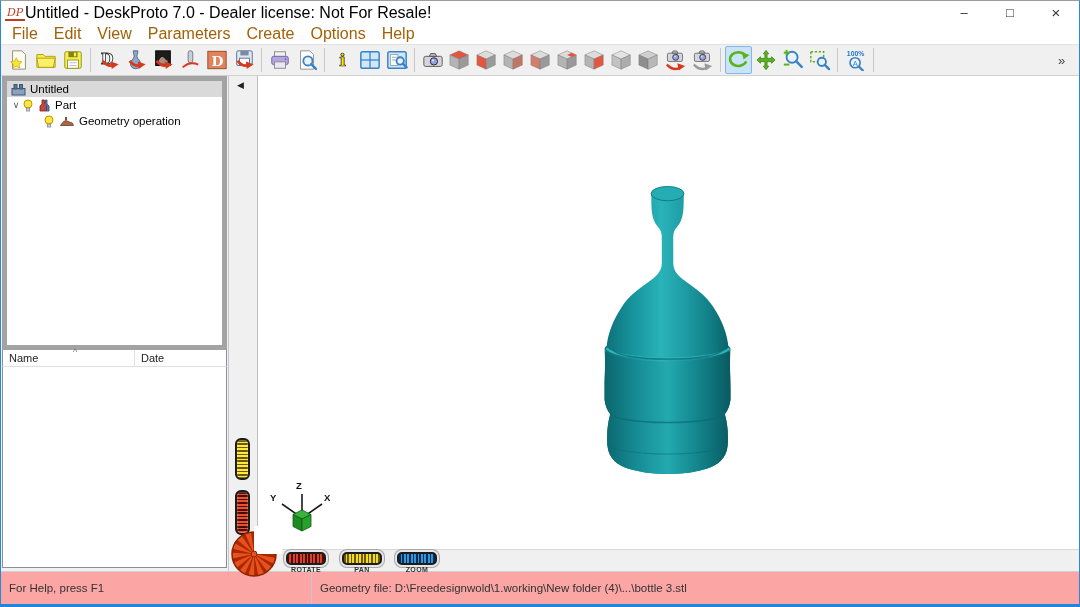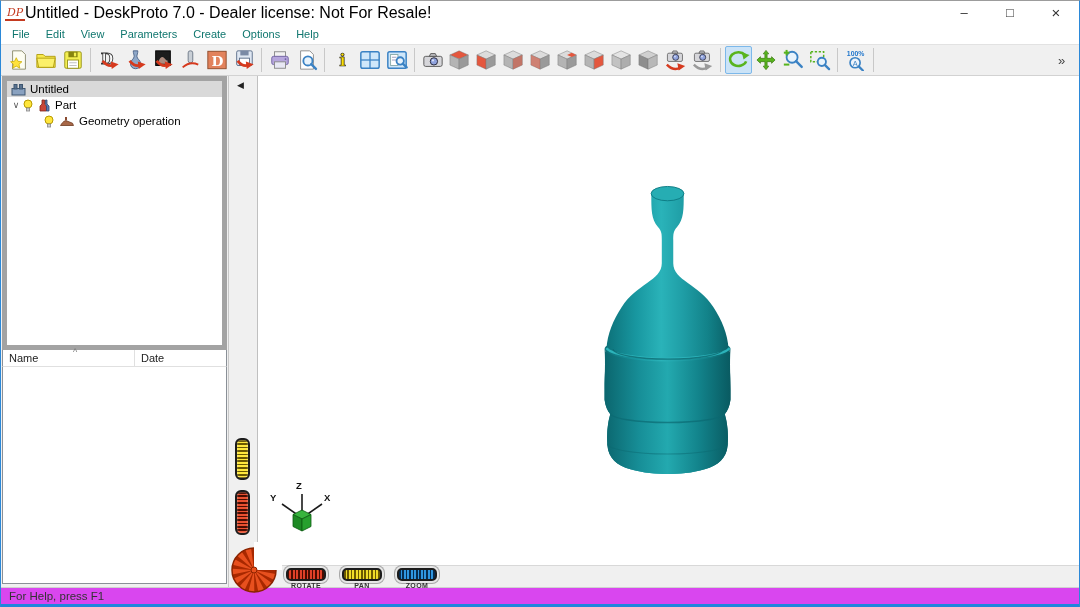--- a/index.html
+++ b/index.html
@@ -13,21 +13,21 @@
   .app-logo { width:20px; height:16px; margin-left:4px; font-family:"DejaVu Serif", serif; font-weight:normal; font-style:italic;
               font-size:11px; color:#c43a20; line-height:16px; text-align:center; border-bottom:2px solid #c43a20; }
   .title-text { font-size:16px; color:#000; }
   .win-controls { margin-left:auto; display:flex; height:100%; }
   .win-btn { width:46px; height:100%; display:flex; align-items:center; justify-content:center;
              font-size:13px; color:#333; background:transparent; border:none; cursor:default; }
   .win-btn.close { font-size:15px; }
 
   
   .menubar { height:20px; display:flex; align-items:center; background:#fff; padding-left:3px; flex:0 0 auto; }
-  .menu-item { font-size:11px; color:#0f766e; padding:2px 8px; }
+  .menu-item { font-size:16px; color:#a16207; padding:2px 8px; }
 
   
   .toolbar { height:32px; background:#f0f0f0; border-top:1px solid #e2e2e2; border-bottom:1px solid #d2d2d2;
              display:flex; align-items:center; padding:0 4px; flex:0 0 auto; }
   .tb-btn { width:27px; height:28px; border:1px solid transparent; background:transparent; display:flex;
             align-items:center; justify-content:center; padding:0; }
   .tb-btn svg { display:block; }
   .tb-btn.sel { background:#cbe3f7; border:1px solid #7cb8ea; border-radius:2px; }
   .tb-sep { width:1px; height:24px; background:#c8c8c8; margin:0 4px; }
   .tb-btn.overflow { margin-left:auto; font-size:13px; color:#444; }
@@ -78,21 +78,21 @@
               box-shadow:0 0 0 2px #e6e6e6, 0 0 0 3px #a8a8a8; }
   .h-roller.red   { background:repeating-linear-gradient(90deg,#4a0c00 0 1.5px,#e04028 1.5px 3.4px); }
   .h-roller.yellow{ background:repeating-linear-gradient(90deg,#6b5800 0 1.5px,#f0dc28 1.5px 3.4px); }
   .h-roller.blue  { background:repeating-linear-gradient(90deg,#062c50 0 1.5px,#2f96e0 1.5px 3.4px); }
   .h-roller-label { font-size:7px; font-weight:bold; color:#333; letter-spacing:.4px; margin-top:1px; }
   .grp-rotate { left:22px; width:52px; }
   .grp-pan { left:78px; width:52px; }
   .grp-zoom { left:133px; width:52px; }
 
   
-  .statusbar { height:20px; flex:0 0 auto; background:#d946ef; border-top:1px solid #d0d0d0;
+  .statusbar { height:36px; flex:0 0 auto; background:#fca5a5; border-top:1px solid #d0d0d0;
                border-bottom:3px solid #1f86dc; display:flex; align-items:center; font-size:11.5px; color:#333; }
   .sb-sec { height:100%; display:flex; align-items:center; padding:0 8px; }
   .sb-help { width:310px; }
   .sb-geom { width:596px; border-left:1px solid #c8c8c8; }
   .sb-machine { flex:1 1 auto; border-left:1px solid #c8c8c8; }
 </style>
 </head>
 <body>
 
 <div class="window">
@@ -497,14 +497,15 @@
         <div class="h-roller-group grp-zoom">
           <div class="h-roller blue"></div>
           <div class="h-roller-label">ZOOM</div>
         </div>
       </div>
     </div>
   </div>
 
   <div class="statusbar">
     <div class="sb-sec sb-help">For Help, press F1</div>
+    <div class="sb-sec sb-geom">Geometry file: D:\Freedesignwold\1.working\New folder (4)\...\bottle 3.stl</div>
   </div>
 </div>
 
 </body></html>

